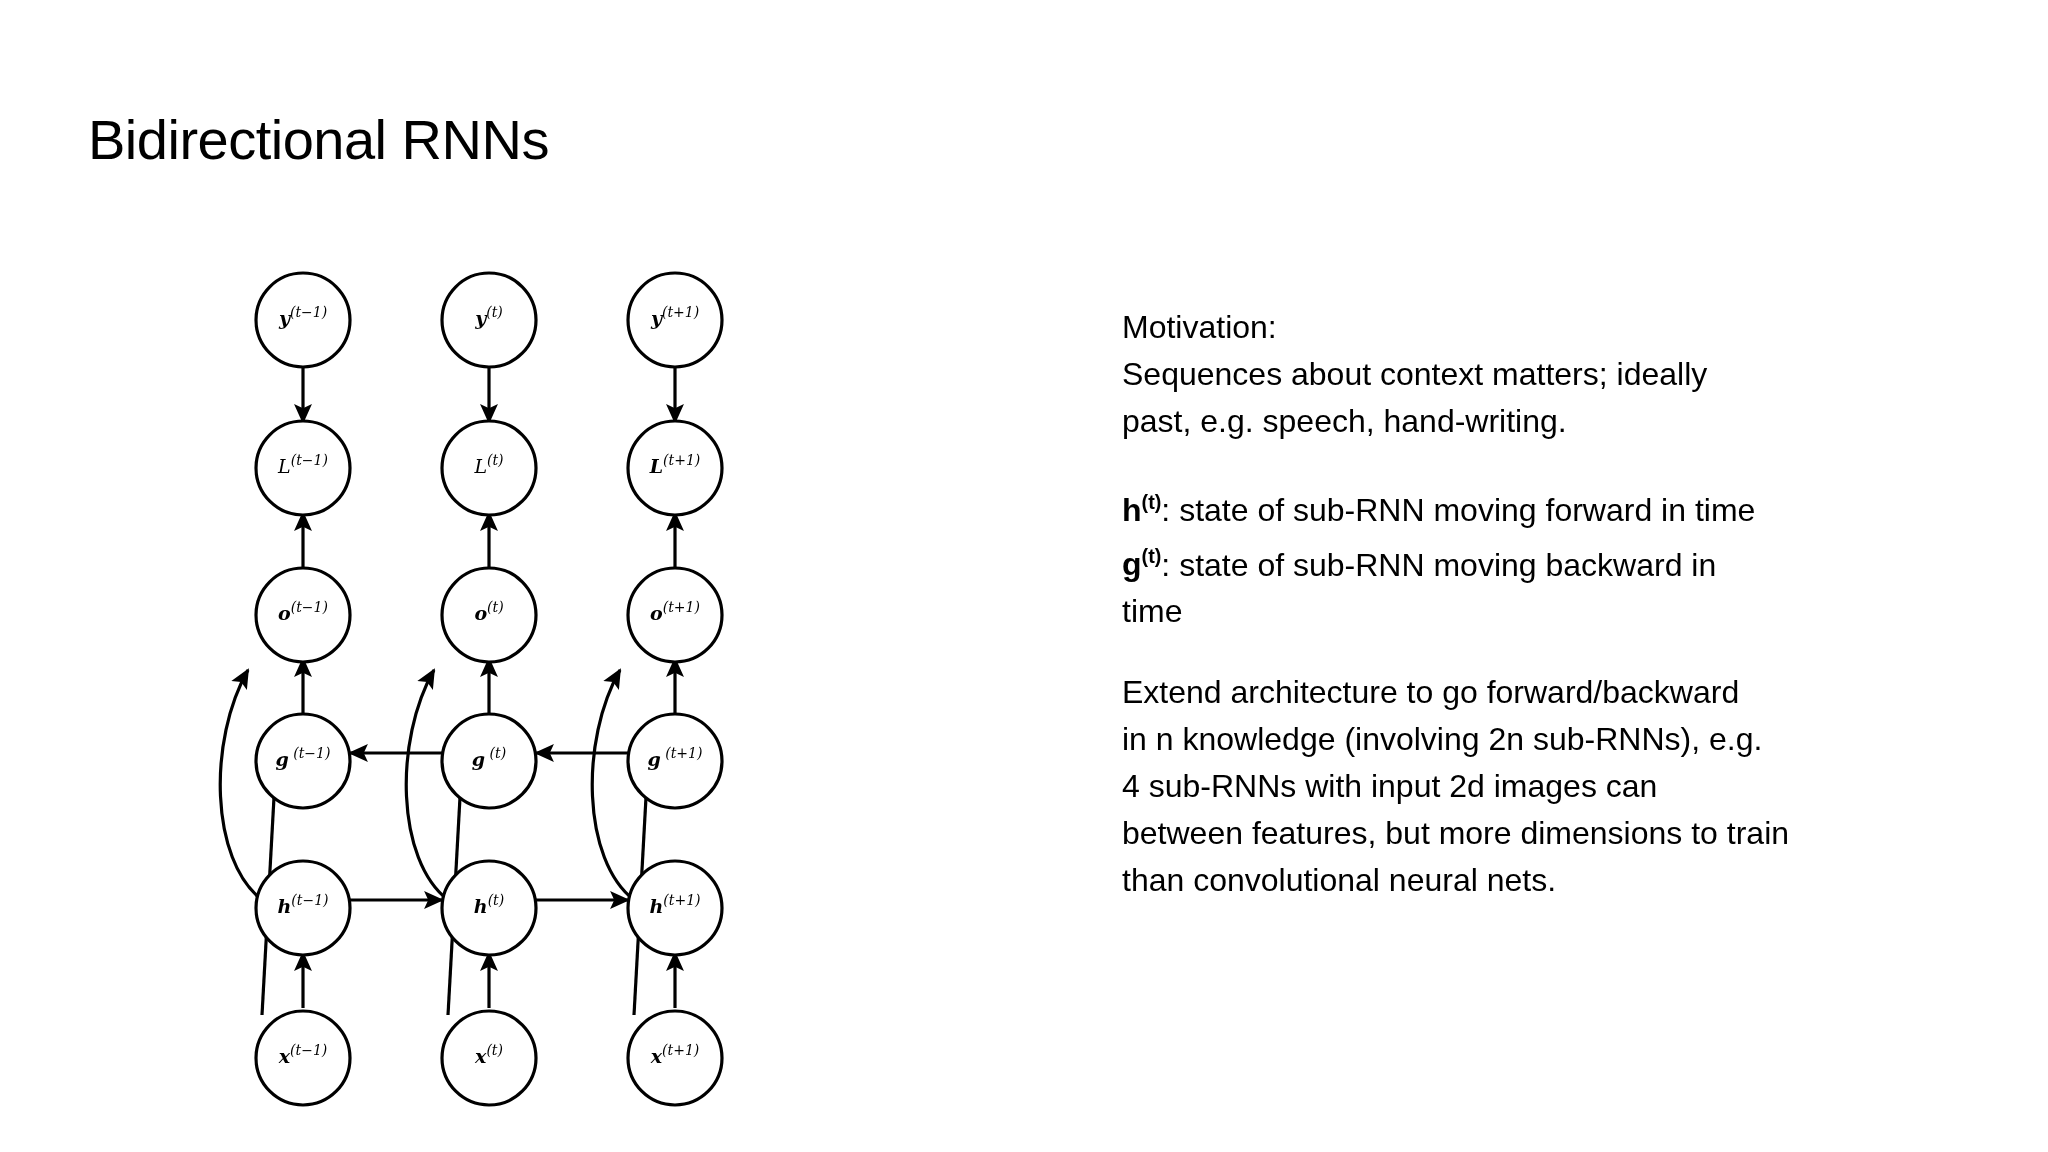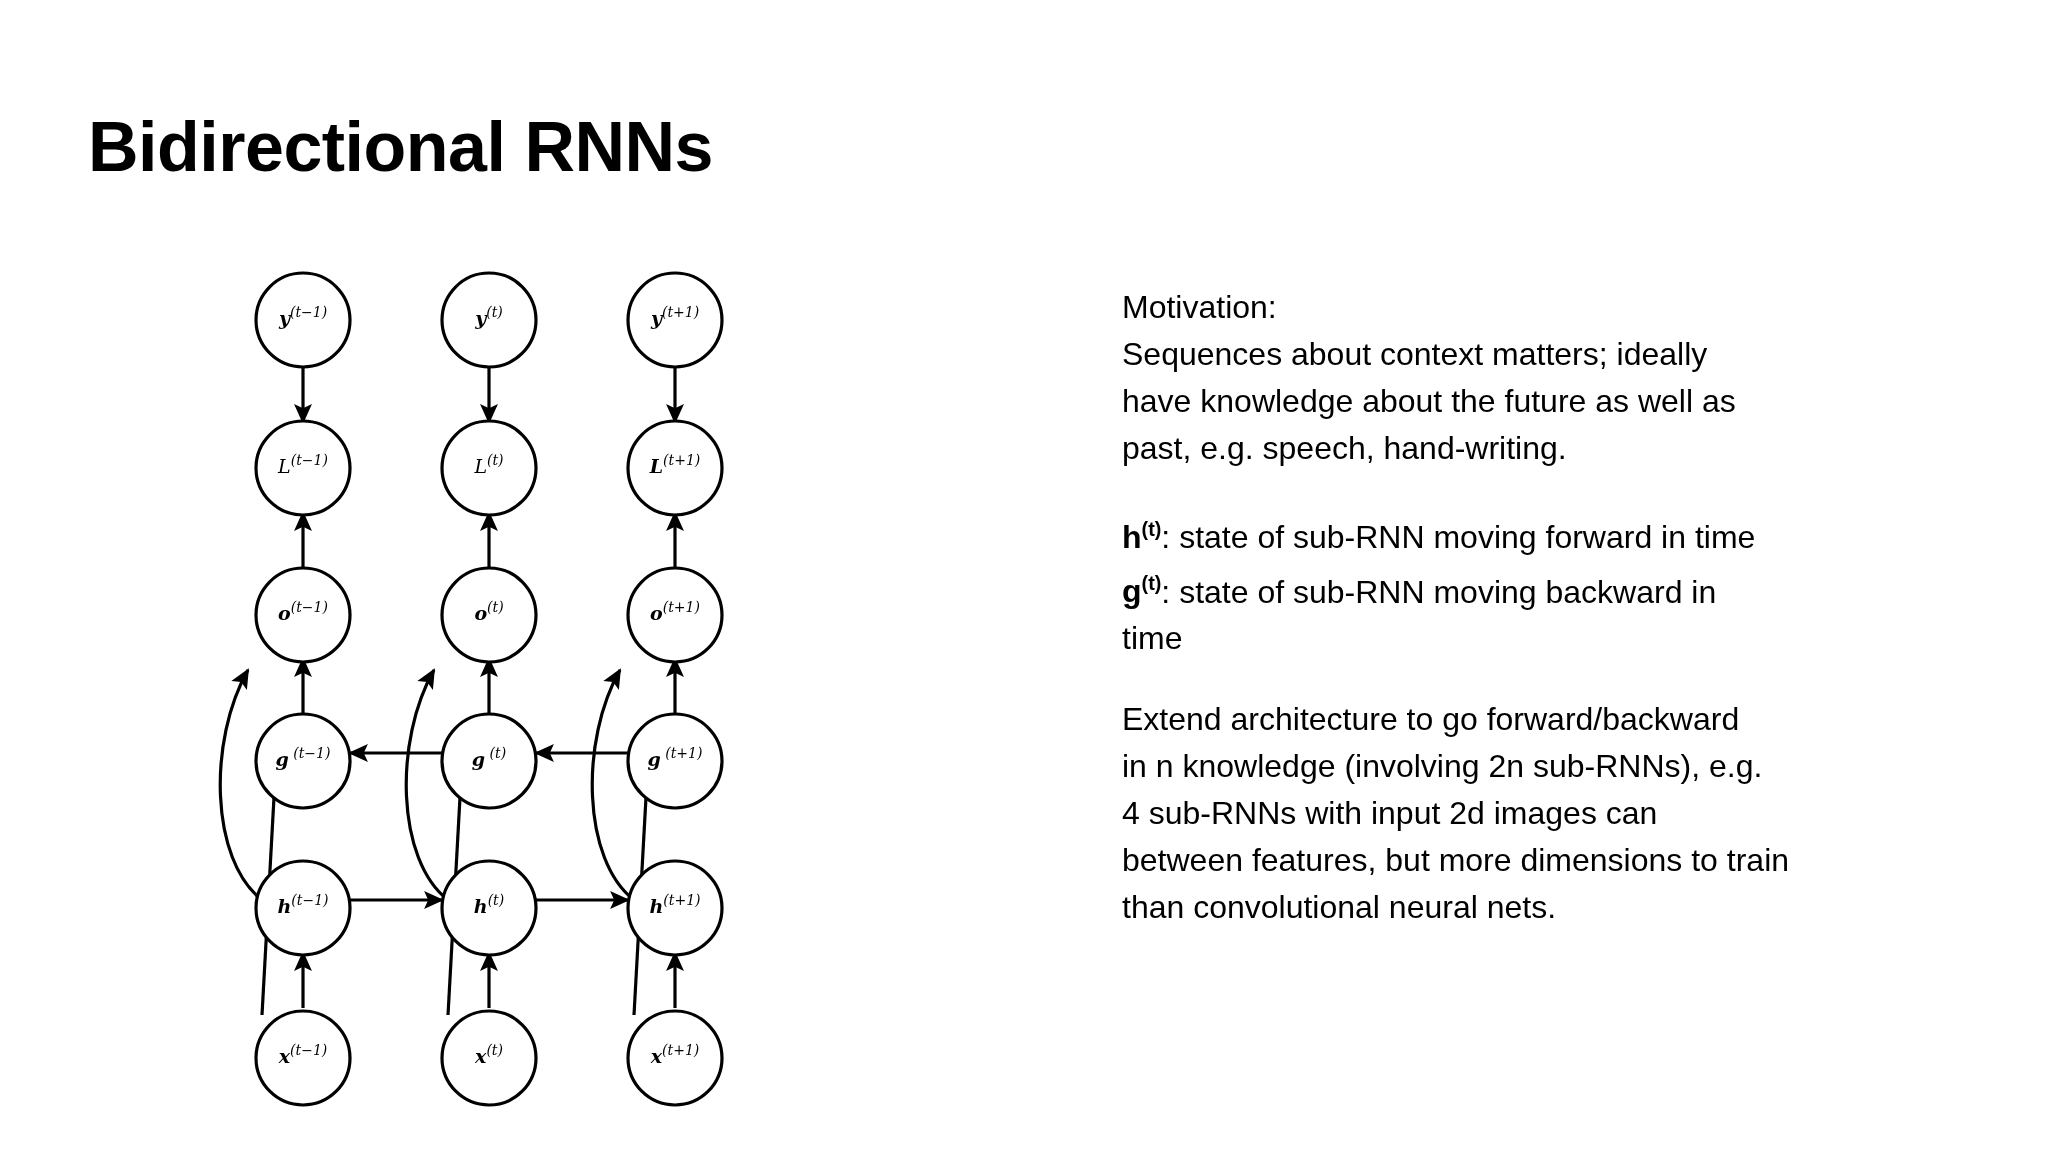--- a/index.html
+++ b/index.html
@@ -14,24 +14,24 @@
     overflow: hidden;
     font-family: "Liberation Sans", sans-serif;
     color: #000000;
   }
 
   
   #slide-title {
     position: absolute;
     left: 88px;
     top: 112px;
-    font-size: 70px;
+    font-size: 56px;
     line-height: 1.0;
     letter-spacing: -0.5px;
-    font-weight: 700;
+    font-weight: 400;
     color: #000000;
     white-space: nowrap;
   }
 
   
   #diagram {
     position: absolute;
     left: 200px;
     top: 240px;
     width: 600px;
@@ -67,21 +67,21 @@
     font-weight: normal;
   }
   .node-label-plain {
     font-weight: normal;
   }
 
   
   #text-panel {
     position: absolute;
     left: 1122px;
-    top: 284px;
+    top: 304px;
     width: 870px;
     font-size: 32px;
     line-height: 47px;
     color: #000000;
   }
   #text-panel p {
     margin: 0 0 34px 0;
   }
   #text-panel p:last-child {
     margin-bottom: 0;
@@ -217,21 +217,20 @@
     </g>
   </g>
 </svg>
 </div>
 
 <div id="text-panel">
 
   <p>
     <span class="para-line">Motivation:</span>
     <span class="para-line">Sequences about context matters; ideally</span>
-    <span class="para-line">have knowledge about the future as well as</span>
     <span class="para-line">past, e.g. speech, hand-writing.</span>
   </p>
 
   <p>
     <span class="para-line"><span class="sym"><span>h</span><sup>(t)</sup></span><span>: state of sub-RNN moving forward in time</span></span>
     <span class="para-line"><span class="sym"><span>g</span><sup>(t)</sup></span><span>: state of sub-RNN moving backward in</span></span>
     <span class="para-line">time</span>
   </p>
 
   <p>

